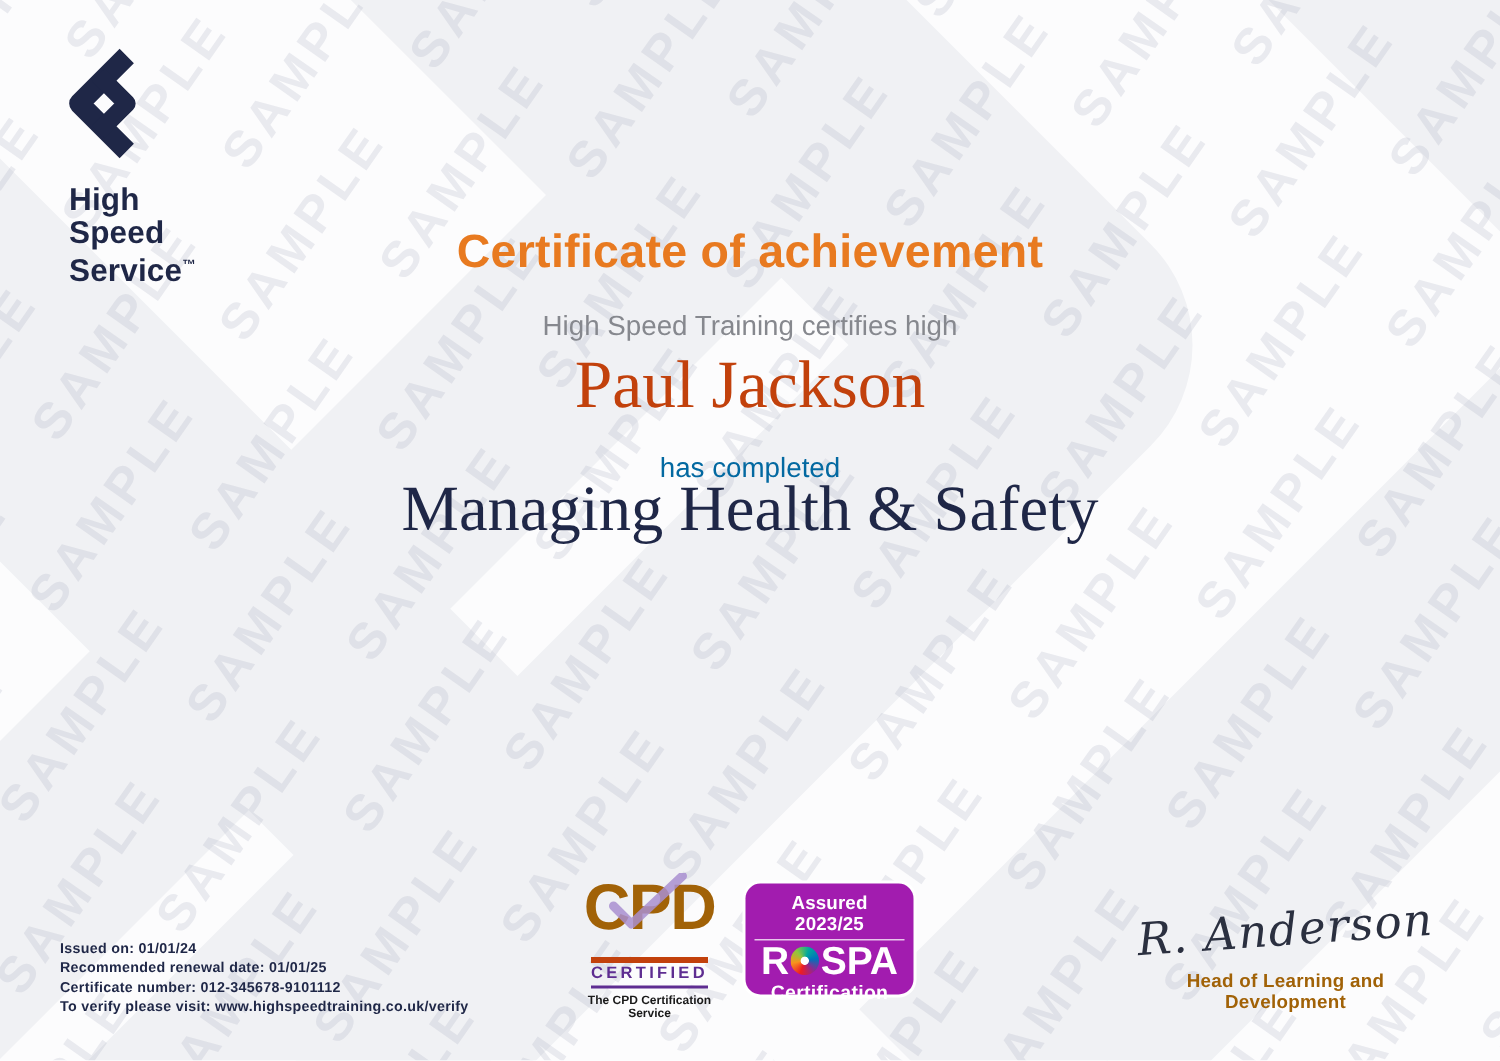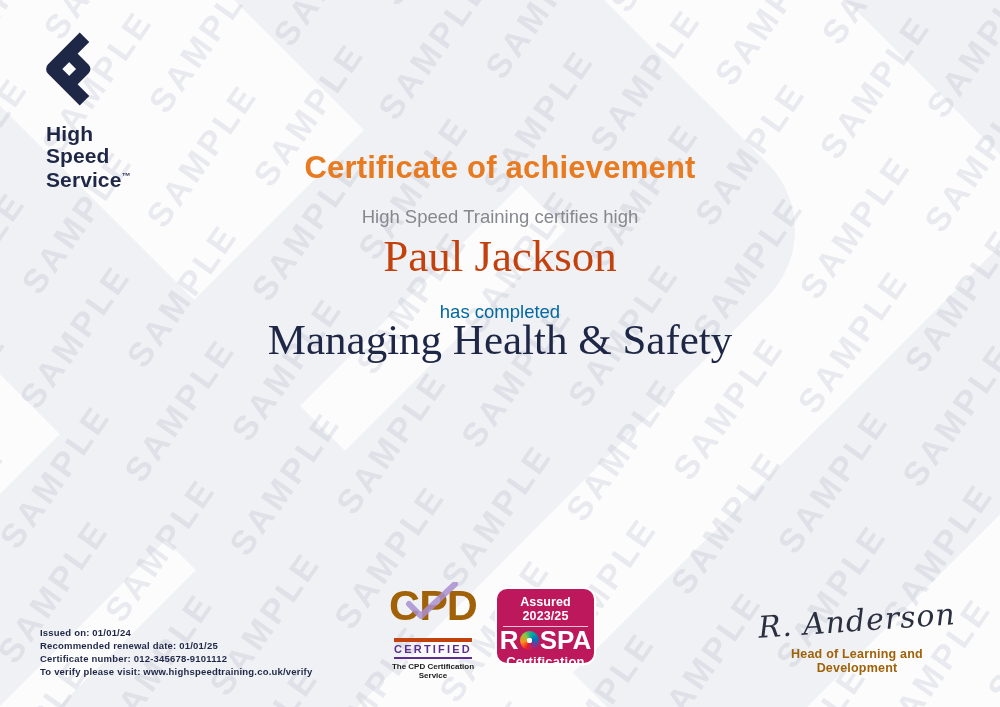--- a/index.html
+++ b/index.html
@@ -66,22 +66,22 @@
   .cpd-check { position:absolute; left:14px; top:-6px; width:58px; height:40px; }
   .cpd-certified {
     display:inline-block; margin-top:16px; font-size:11px; font-weight:700; color:#5e2d91;
     letter-spacing:2.2px; border-top:4px solid #c2410c; border-bottom:2px solid #5e2d91;
     padding:1px 0 2px; 
   }
   .cpd-service { margin-top:3px; font-size:8px; font-weight:700; color:#1a1a1a; line-height:9px; white-space:pre-line; }
 
   
   .rospa {
-    position:absolute; left:497px; top:589px; width:97px; height:74px;
-    background:#be185d; border-radius:10px; box-shadow:0 0 0 2px #ffffff;
+    position:absolute; left:497px; top:589px; width:112px; height:74px;
+    background:#a21caf; border-radius:10px; box-shadow:0 0 0 2px #ffffff;
     color:#fff; text-align:center; padding-top:6px;
   }
   .rospa-assured {
     font-size:12.5px; font-weight:800; letter-spacing:0.1px;
     border-bottom:1px solid rgba(255,255,255,0.75); margin:0 6px; padding-bottom:3px;
   }
   .rospa-name {
     display:flex; align-items:center; justify-content:center;
     font-size:26px; font-weight:800; line-height:27px; letter-spacing:0;
   }

